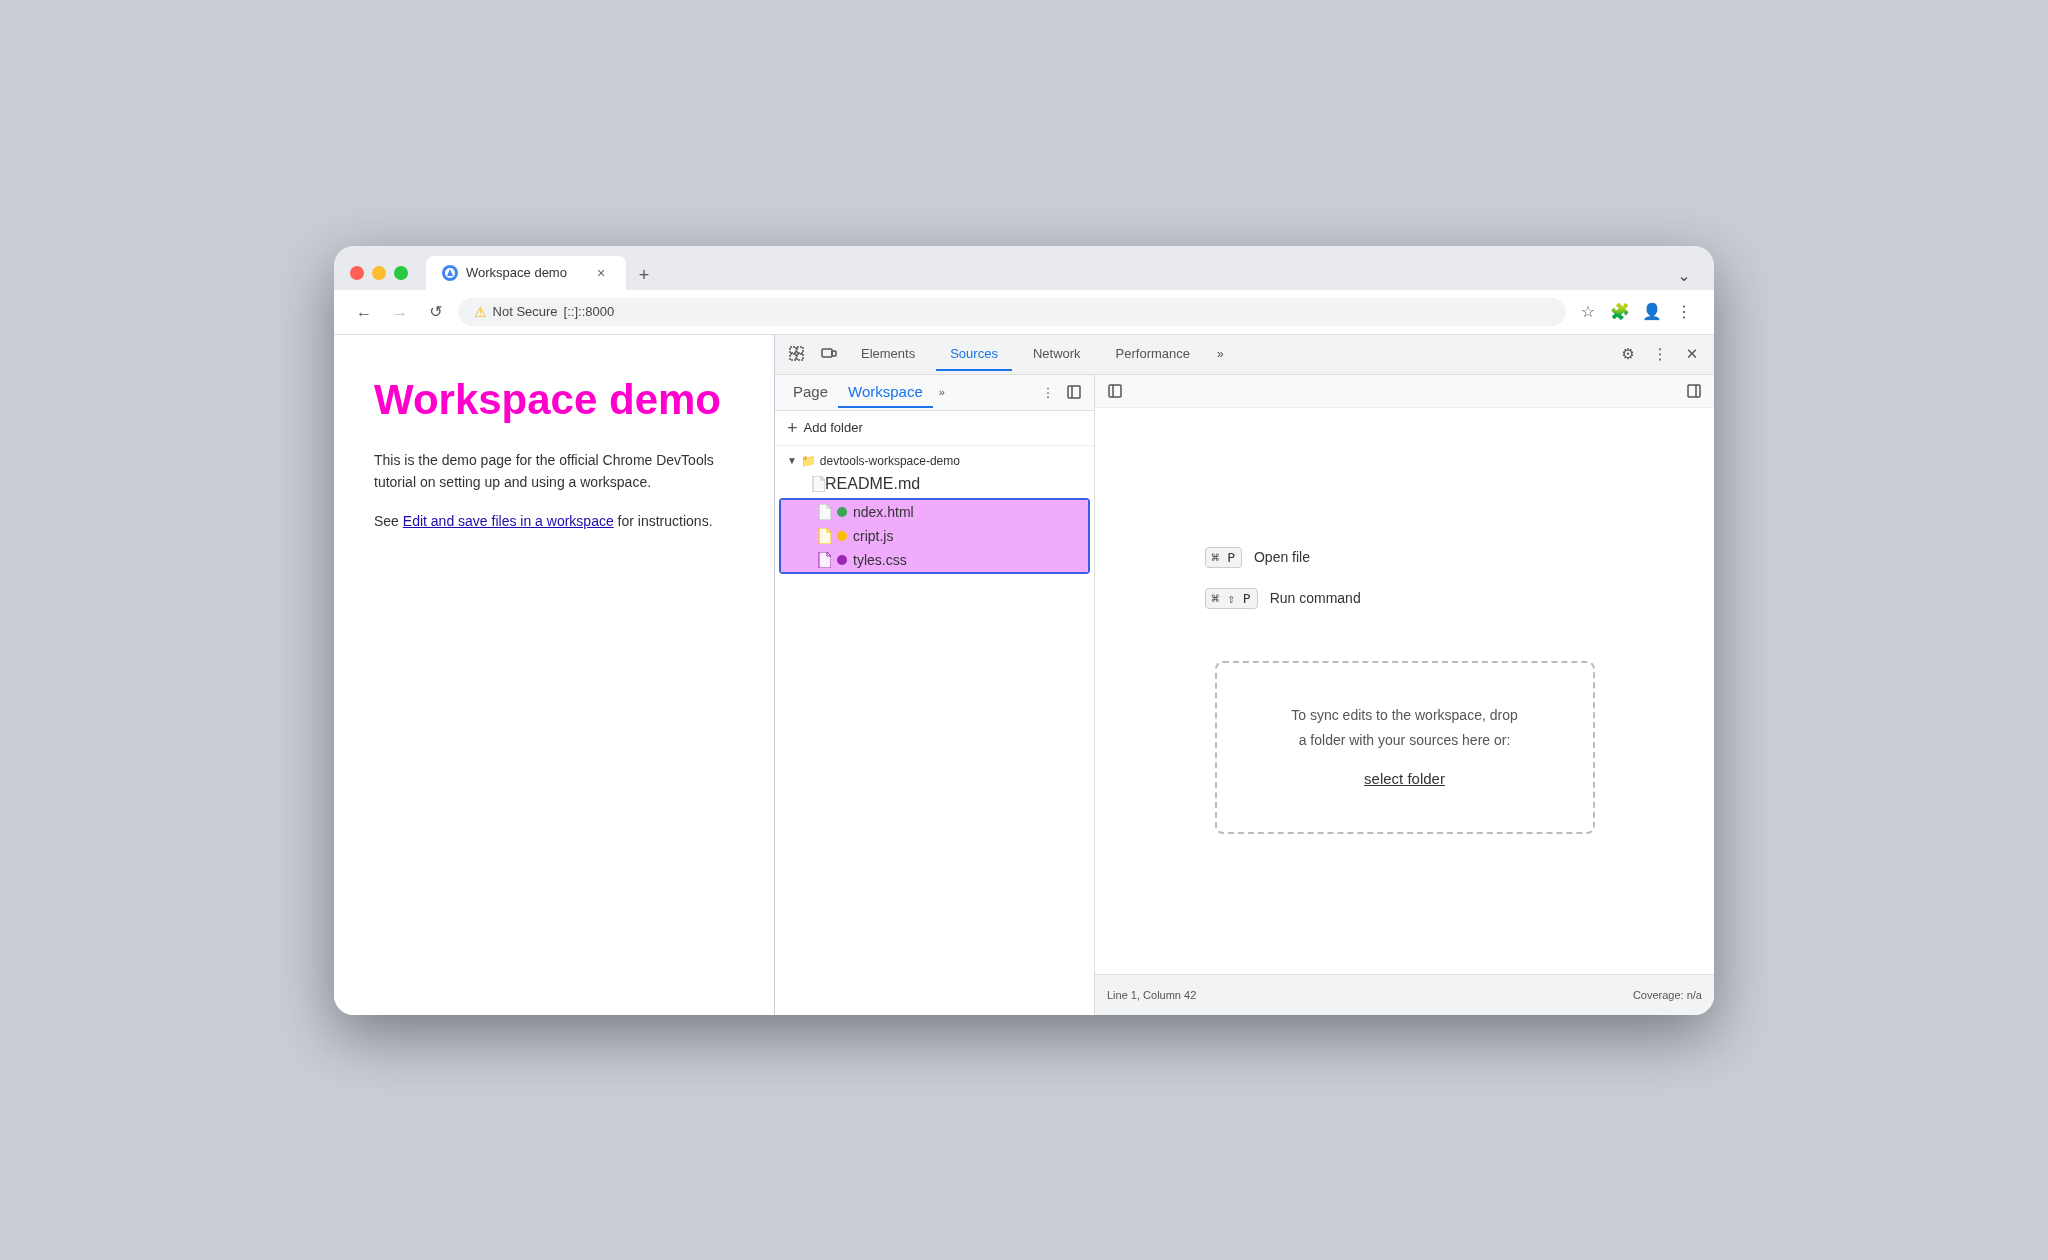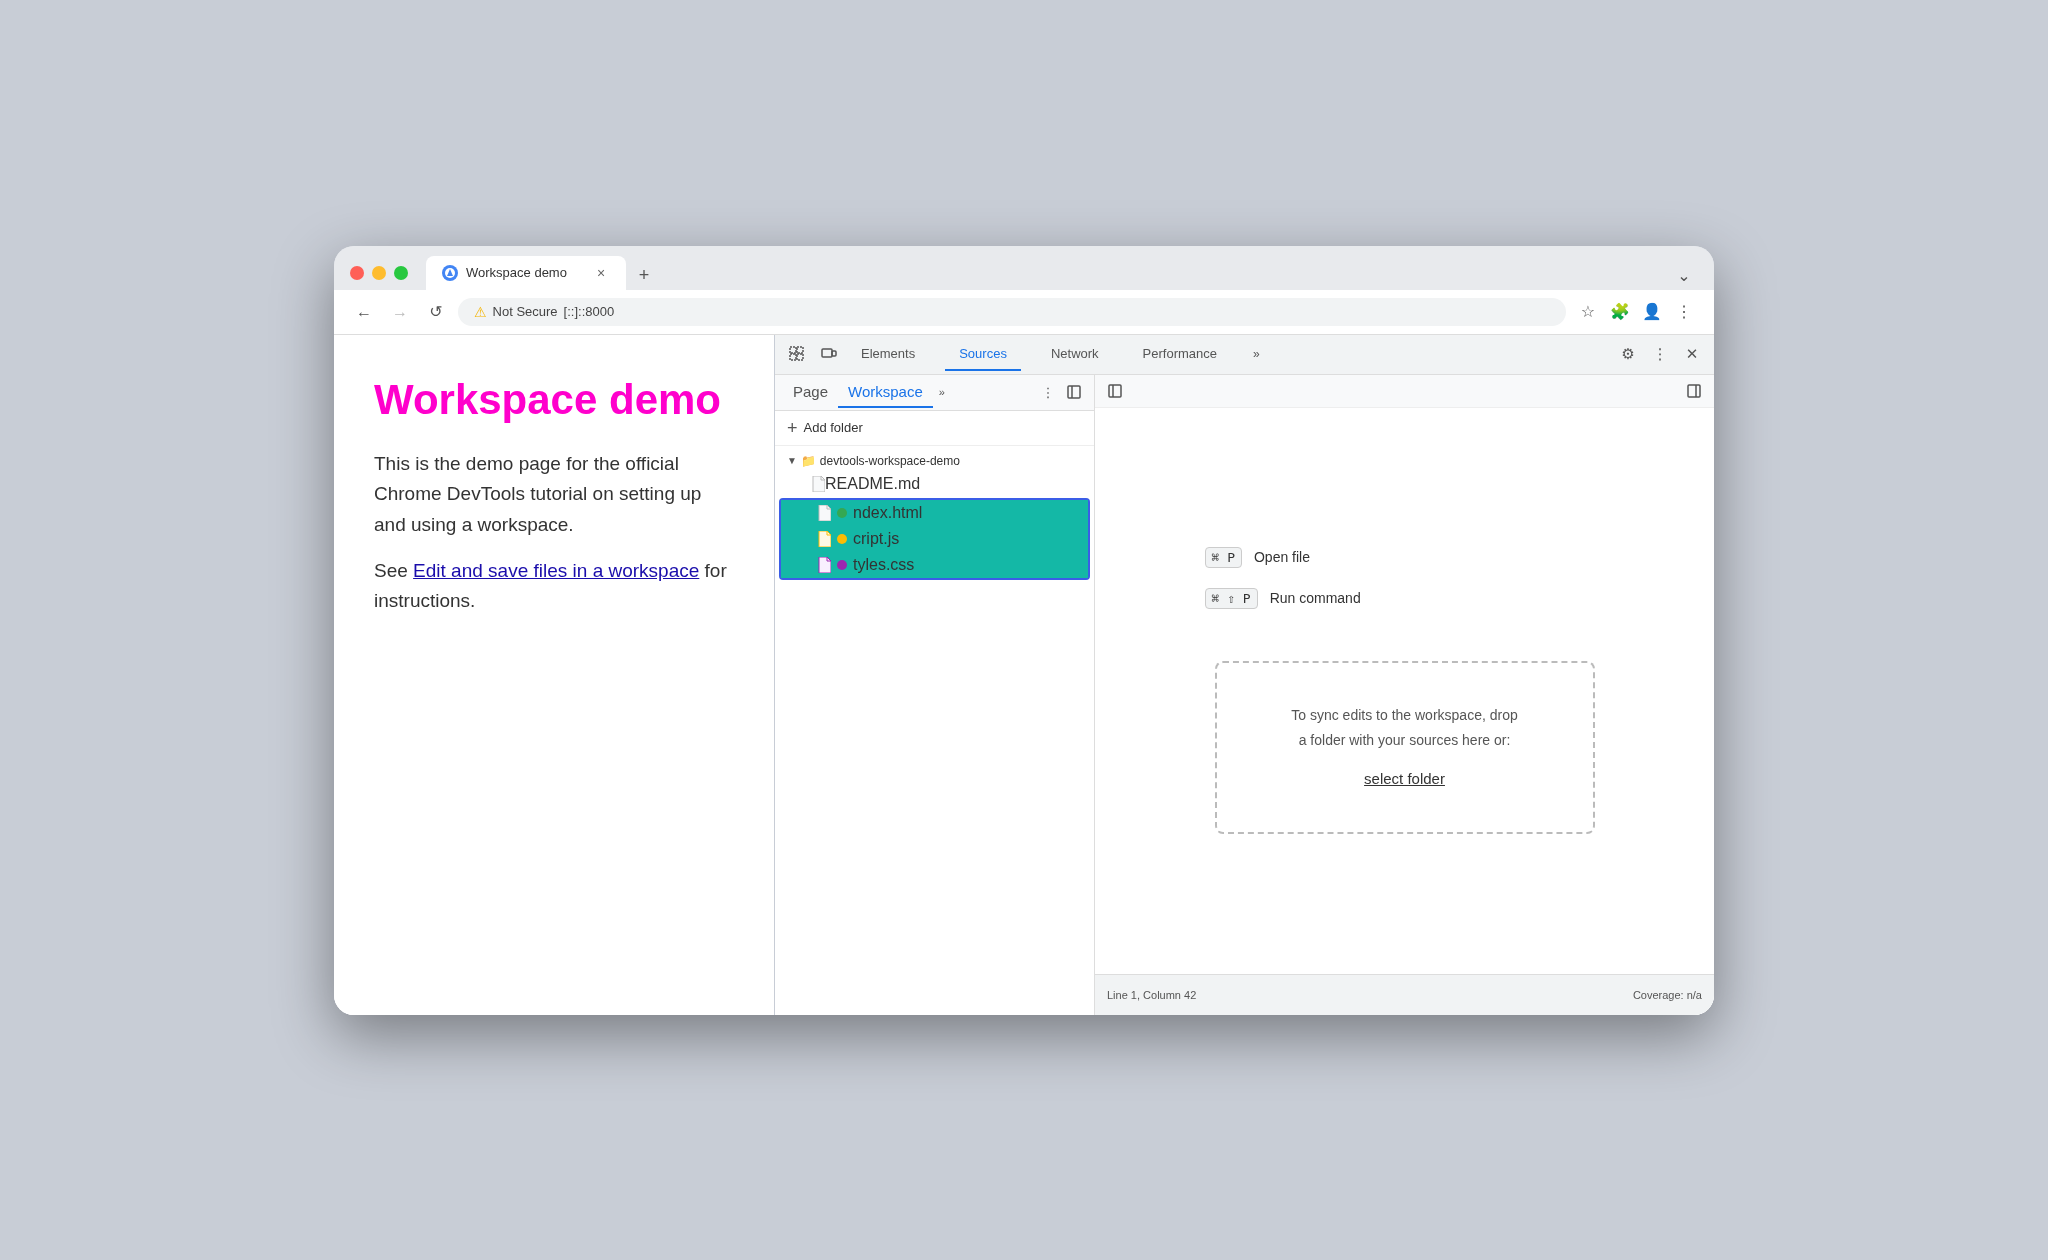--- a/index.html
+++ b/index.html
@@ -166,21 +166,21 @@
       flex-shrink: 0;
     }
     .page-title {
       font-size: 42px;
       font-weight: bold;
       color: #ff00cc;
       margin-bottom: 24px;
       line-height: 1.2;
     }
     .page-body {
-      font-size: 19px;
+      font-size: 14px;
       color: #333;
       line-height: 1.6;
     }
     .page-link {
       color: #1a0dab;
       text-decoration: underline;
       cursor: pointer;
     }
     
     .devtools-panel {
@@ -208,21 +208,21 @@
       justify-content: center;
       border-radius: 4px;
       cursor: pointer;
       color: #555;
       font-size: 15px;
     }
     .devtools-tabs {
       display: flex;
       align-items: center;
       flex: 1;
-      gap: 16px;
+      gap: 7px;
     }
     .dt-tab {
       padding: 8px 14px;
       font-size: 13px;
       color: #555;
       cursor: pointer;
       border-bottom: 2px solid transparent;
       white-space: nowrap;
     }
     .dt-tab.active {
@@ -340,24 +340,24 @@
     .file-selection-box {
       border: 2px solid #3b5de7;
       border-radius: 4px;
       margin: 2px 4px;
     }
     .tree-file-highlighted {
       display: flex;
       align-items: center;
       gap: 6px;
       padding: 4px 8px 4px 36px;
-      font-size: 16px;
-      color: #333;
-      cursor: pointer;
-      background: #14b8a6;
+      font-size: 14px;
+      color: #333;
+      cursor: pointer;
+      background: #f0abfc;
     }
     .file-dot {
       width: 10px;
       height: 10px;
       border-radius: 50%;
       flex-shrink: 0;
     }
     .dot-green { background: #34a853; }
     .dot-orange { background: #fbbc04; }
     .dot-purple { background: #9c27b0; }

